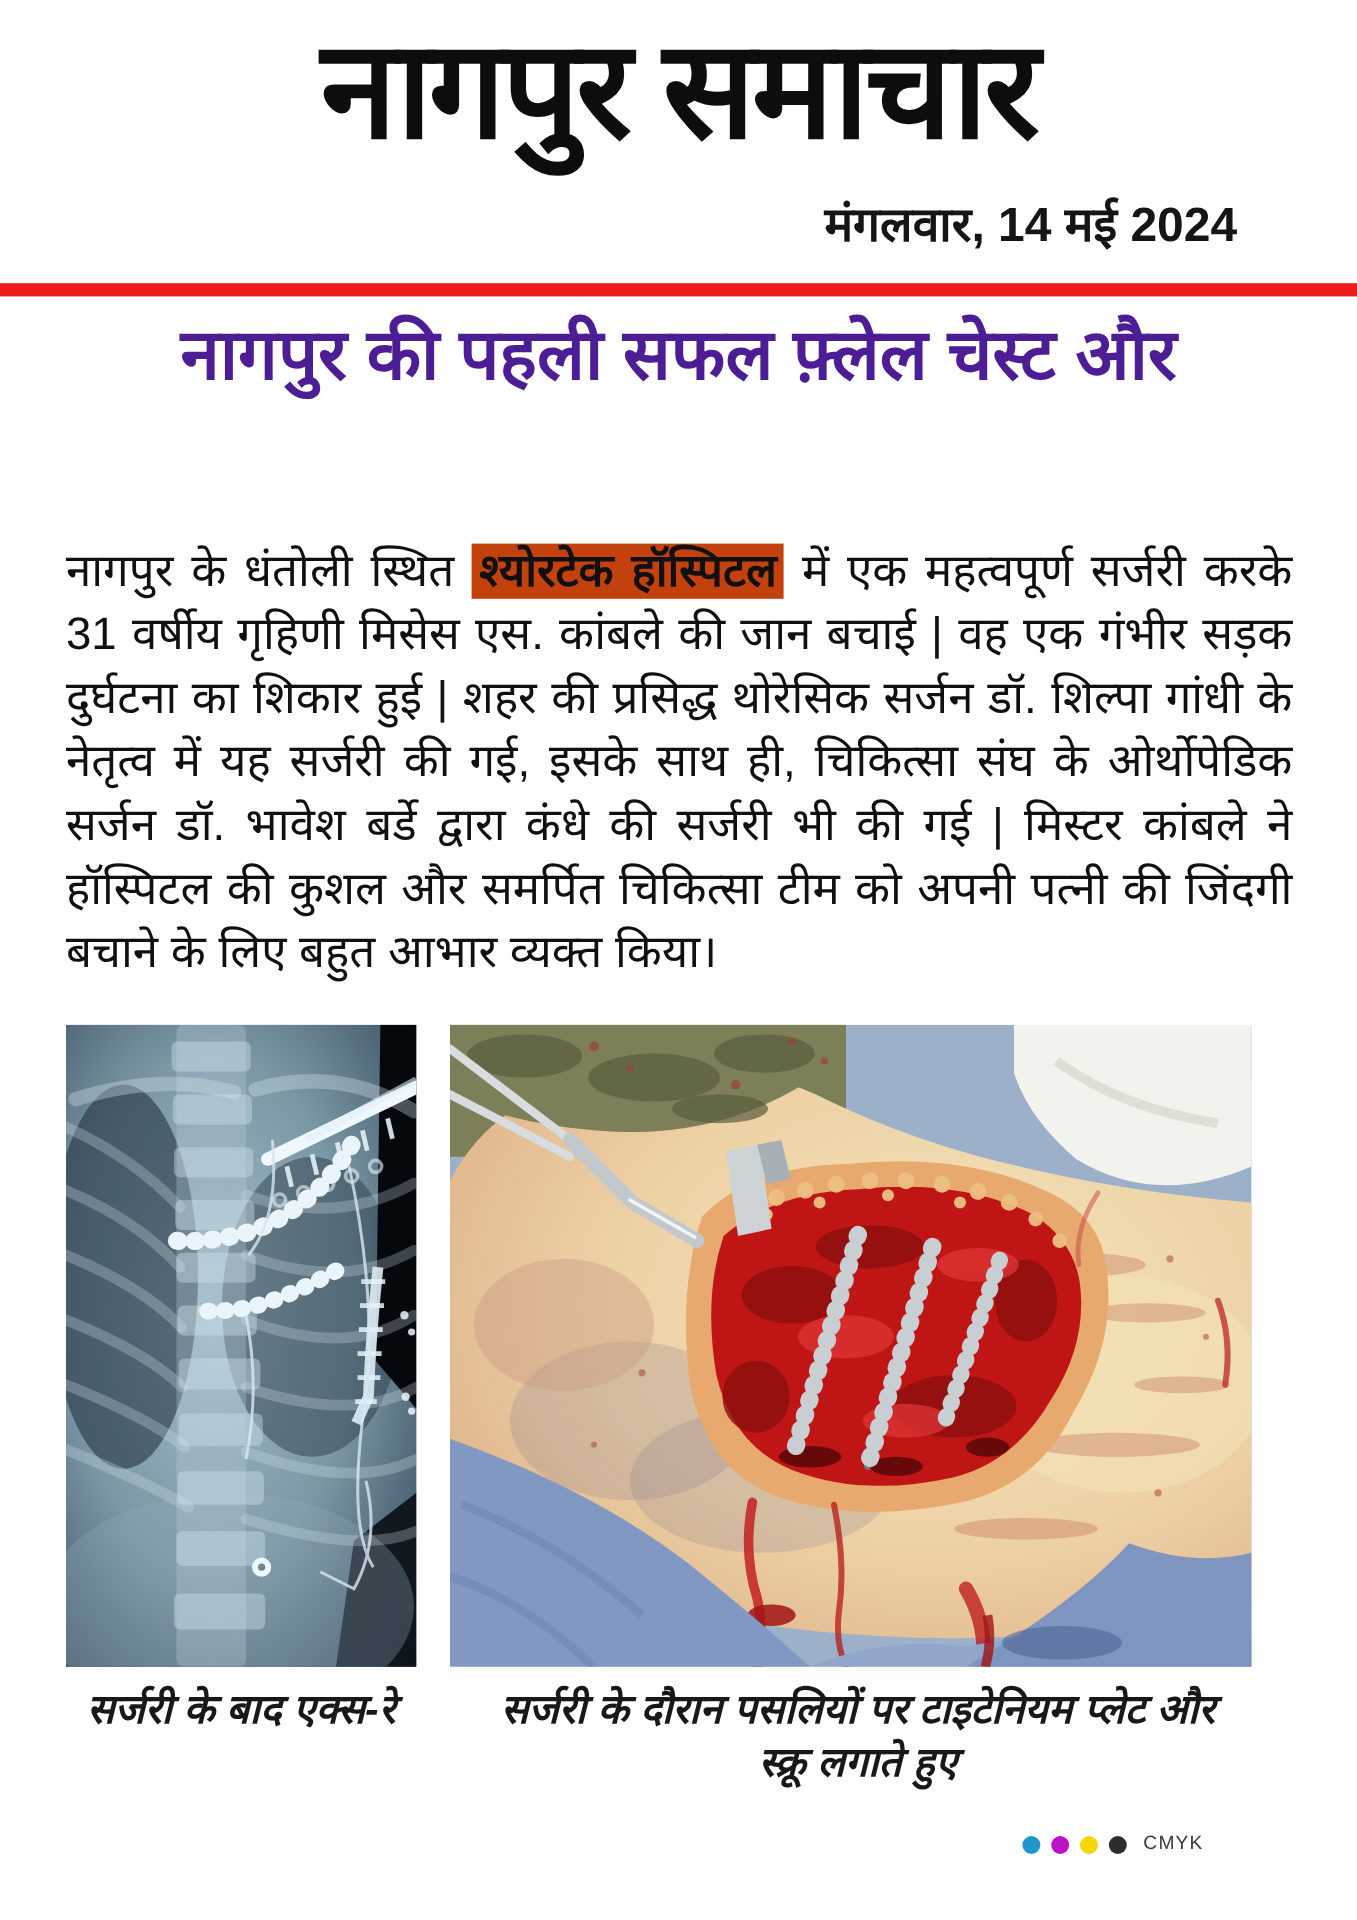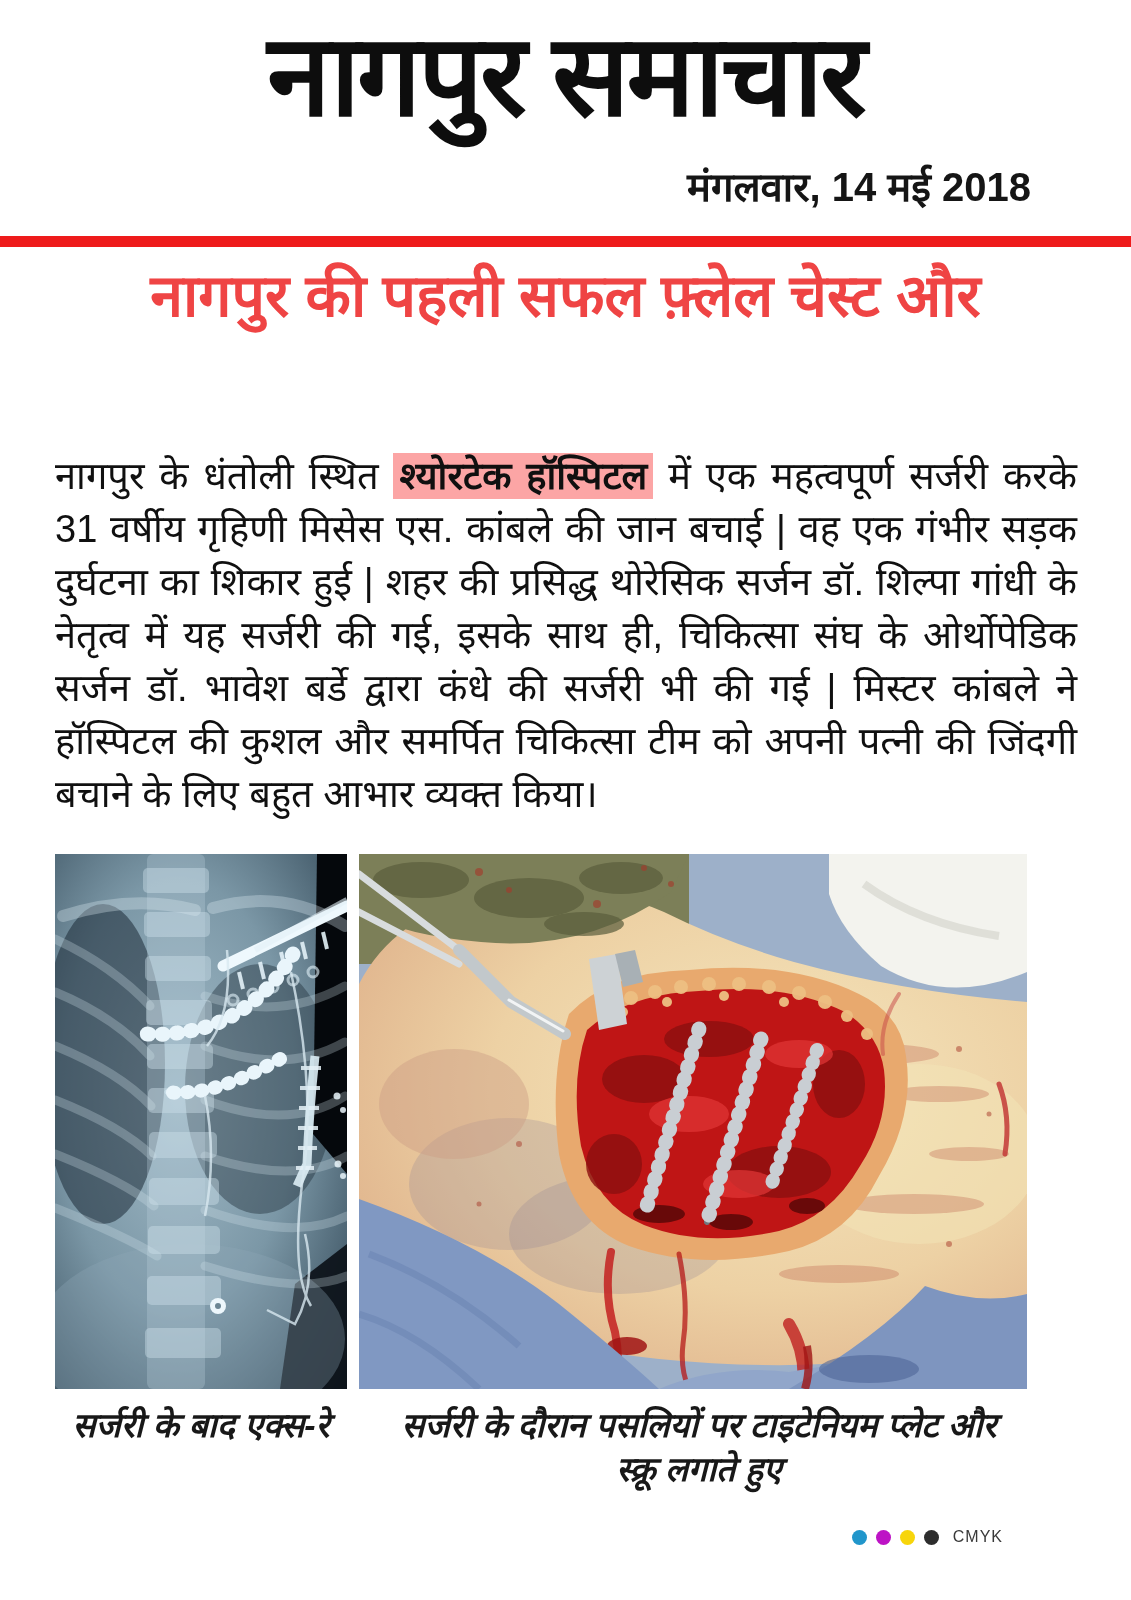--- a/index.html
+++ b/index.html
@@ -5,48 +5,48 @@
   html,body{margin:0;padding:0;background:#ffffff}
   .page{position:relative;width:1131px;height:1600px;background:#fff;overflow:hidden;
         font-family:"Liberation Sans","DejaVu Sans",sans-serif;color:#141414}
 
   .masthead-title{position:absolute;top:14px;left:0;width:100%;text-align:center;
         font-size:114px;font-weight:900;letter-spacing:-3px;line-height:1.08;margin:0;color:#0d0d0d}
   .issue-date{position:absolute;top:158px;right:100px;font-size:40px;font-weight:700;color:#151515}
   .red-rule{position:absolute;top:236px;left:0;width:100%;height:11px;background:#ee1b1b}
 
   .headline{position:absolute;top:258px;left:28px;right:28px;margin:0;text-align:center;
-        font-size:59px;font-weight:800;line-height:1.32;color:#ef4444}
+        font-size:59px;font-weight:800;line-height:1.32;color:#4c1d95}
   .headline span{display:block}
 
   .body-text{position:absolute;top:450px;left:55px;width:1022px;margin:0;
         font-size:38px;line-height:53px;font-weight:500;text-align:justify;color:#101010}
-  mark.hospital{background:#fca5a5;font-weight:700;padding:2px 6px;color:#101010}
-
-  .figures{position:absolute;top:854px;left:55px;width:1021px;display:flex;gap:12px}
+  mark.hospital{background:#c2410c;font-weight:700;padding:2px 6px;color:#101010}
+
+  .figures{position:absolute;top:854px;left:55px;width:1021px;display:flex;gap:28px}
   figure{margin:0;padding:0}
   .fig-xray{width:292px}
   .fig-surgery{width:680px}
   .imgbox{display:block;width:100%;line-height:0}
   .imgbox svg{display:block}
   figcaption{margin-top:14px;text-align:center;font-size:34px;font-style:italic;
         font-weight:600;line-height:1.3;color:#181818}
   .fig-surgery figcaption{max-width:630px;margin-left:auto;margin-right:auto}
 
   .footer{position:absolute;top:1528px;right:128px;display:flex;align-items:center;gap:9px}
   .dot{width:15px;height:15px;border-radius:50%;background:#999}
   .cmyk-label{font-size:16px;color:#3a3a3a;letter-spacing:1px;margin-left:5px;font-weight:500}
 </style>
 </head>
 <body>
 
 <div class="page">
 
   <h1 class="masthead-title">नागपुर समाचार</h1>
-  <div class="issue-date">मंगलवार, 14 मई 2018</div>
+  <div class="issue-date">मंगलवार, 14 मई 2024</div>
   <div class="red-rule"></div>
 
   <h2 class="headline">
     <span>नागपुर की पहली सफल फ़्लेल चेस्ट और</span>
   </h2>
 
   <p class="body-text"><span>नागपुर के धंतोली स्थित </span><mark class="hospital">श्योरटेक हॉस्पिटल</mark><span> में एक महत्वपूर्ण सर्जरी करके 31 वर्षीय गृहिणी मिसेस एस. कांबले की जान बचाई | वह एक गंभीर सड़क दुर्घटना का शिकार हुई |  शहर की प्रसिद्ध थोरेसिक सर्जन डॉ. शिल्पा गांधी के नेतृत्व में यह सर्जरी की गई, इसके साथ ही, चिकित्सा संघ के ओर्थोपेडिक सर्जन डॉ. भावेश बर्डे द्वारा कंधे की सर्जरी भी की गई | मिस्टर कांबले ने हॉस्पिटल की कुशल और समर्पित चिकित्सा टीम को अपनी पत्नी की जिंदगी बचाने के लिए बहुत आभार व्यक्त किया।</span></p>
 
   <div class="figures">
 

